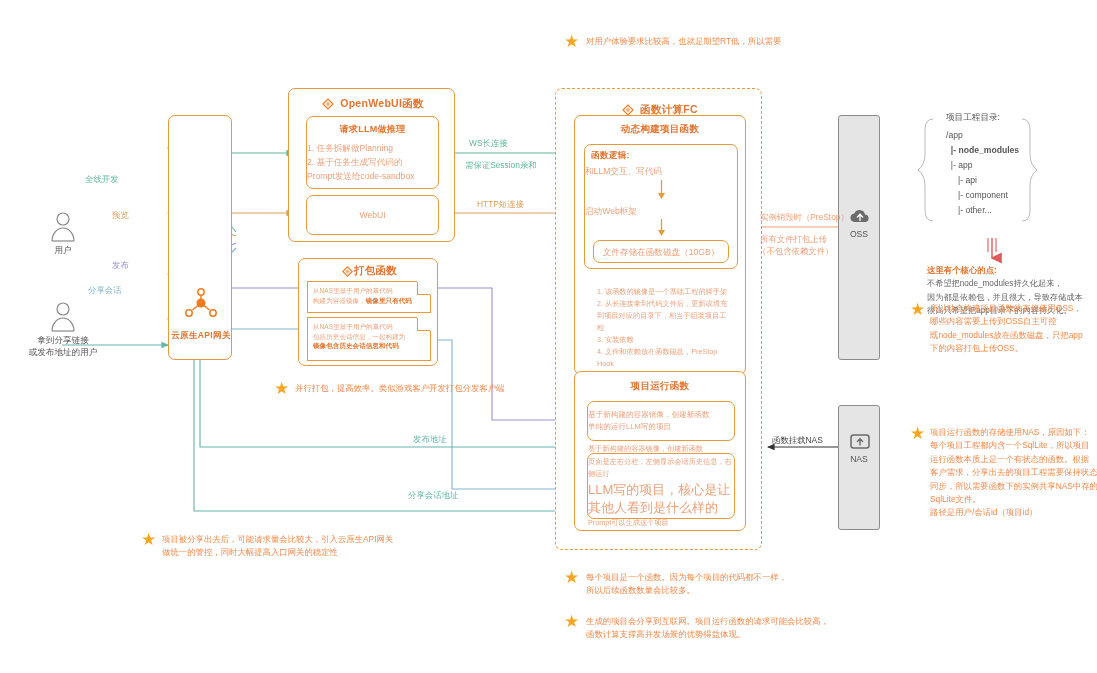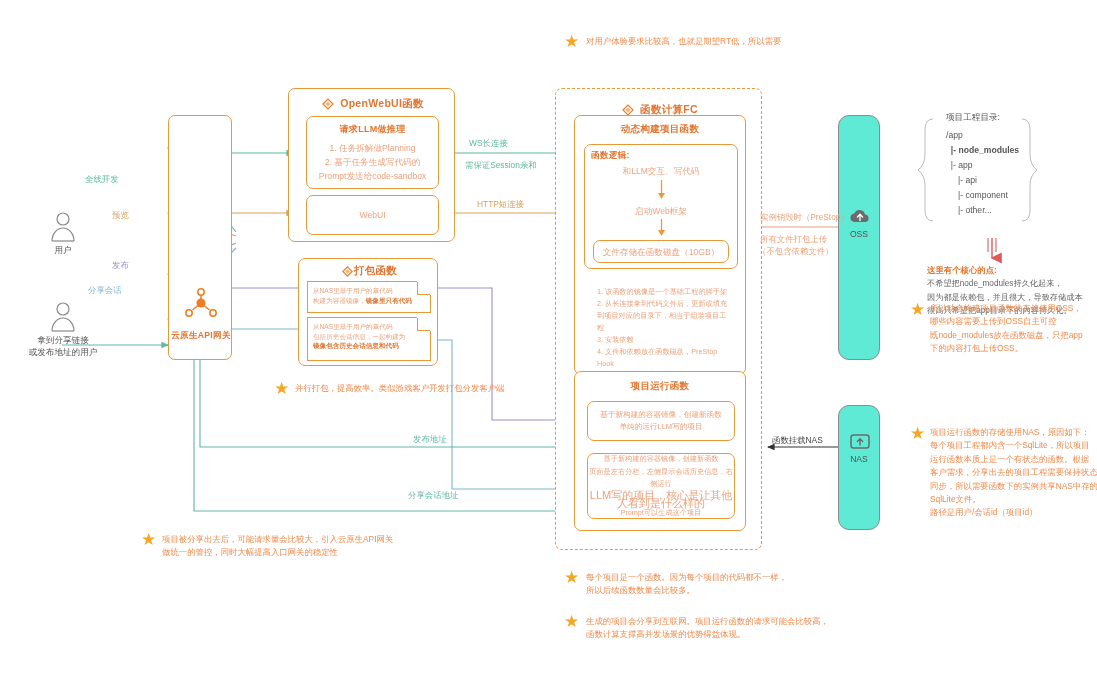--- a/index.html
+++ b/index.html
@@ -13,28 +13,28 @@
   .abs{position:absolute;box-sizing:border-box;}
 
   
   .box{
     border:1.3px solid #e8993a;border-radius:7px;background:#fff;
   }
   .box-dashed{
     border:1.3px dashed #e8993a;border-radius:7px;background:#fff;
   }
   .box-grey{
-    border:1.2px solid #8c8c8c;border-radius:11px;background:#5eead4;
+    border:1.2px solid #8c8c8c;border-radius:3px;background:#e5e5e5;
   }
   .title-orange{
     color:#e2752f;font-weight:bold;font-size:10.5px;text-align:center;
     letter-spacing:.3px;
   }
   .inner-txt{
-    color:#eda07a;font-size:8.6px;line-height:14px;text-align:center;
+    color:#eda07a;font-size:8.6px;line-height:14px;
   }
   .inner-txt b{color:#e2752f;font-weight:bold;}
 
   
   .note{
     border:1.1px solid #e8993a;background:#fff;position:absolute;
     box-sizing:border-box;
   }
   .note .fold{
     position:absolute;top:-1px;right:-1px;width:13px;height:13px;
@@ -288,21 +288,21 @@
     <div class="title-orange" style="margin-top:8px;font-size:9.5px;">项目运行函数</div>
 
     <div class="abs box" style="left:12px;top:29px;width:148px;height:40px;display:flex;flex-direction:column;justify-content:center;">
       <div class="inner-txt" style="font-size:7.6px;line-height:12px;">基于新构建的容器镜像，创建新函数</div>
       <div class="inner-txt" style="font-size:7.6px;line-height:12px;">单纯的运行LLM写的项目</div>
     </div>
 
     <div class="abs box" style="left:12px;top:81px;width:148px;height:66px;display:flex;flex-direction:column;justify-content:center;">
       <div class="inner-txt" style="font-size:7.2px;line-height:12.5px;">基于新构建的容器镜像，创建新函数</div>
       <div class="inner-txt" style="font-size:7.2px;line-height:12.5px;">页面是左右分栏，左侧显示会话历史信息，右侧运行</div>
-      <div class="inner-txt" style="font-size:11px;line-height:8px;">LLM写的项目，核心是让其他人看到是什么样的</div>
+      <div class="inner-txt" style="font-size:13px;line-height:18px;">LLM写的项目，核心是让其他人看到是什么样的</div>
       <div class="inner-txt" style="font-size:7.2px;line-height:12.5px;">Prompt可以生成这个项目</div>
     </div>
   </div>
 </div>
 
 <div class="abs box-grey" style="left:838px;top:115px;width:42px;height:245px;">
   <svg width="22" height="18" viewBox="0 0 22 18" style="position:absolute;left:10px;top:91px;">
     <path d="M5,15 a4.3,4.3 0 0 1 .3,-8.5 a5.6,5.6 0 0 1 10.7,1 a3.8,3.8 0 0 1 .6,7.5 z" fill="#6b6b6b"></path>
     <path d="M11,13.5 L11,7.5 M8.4,10 L11,7.2 L13.6,10" stroke="#fff" stroke-width="1.3" fill="none" stroke-linecap="round"></path>
   </svg>

